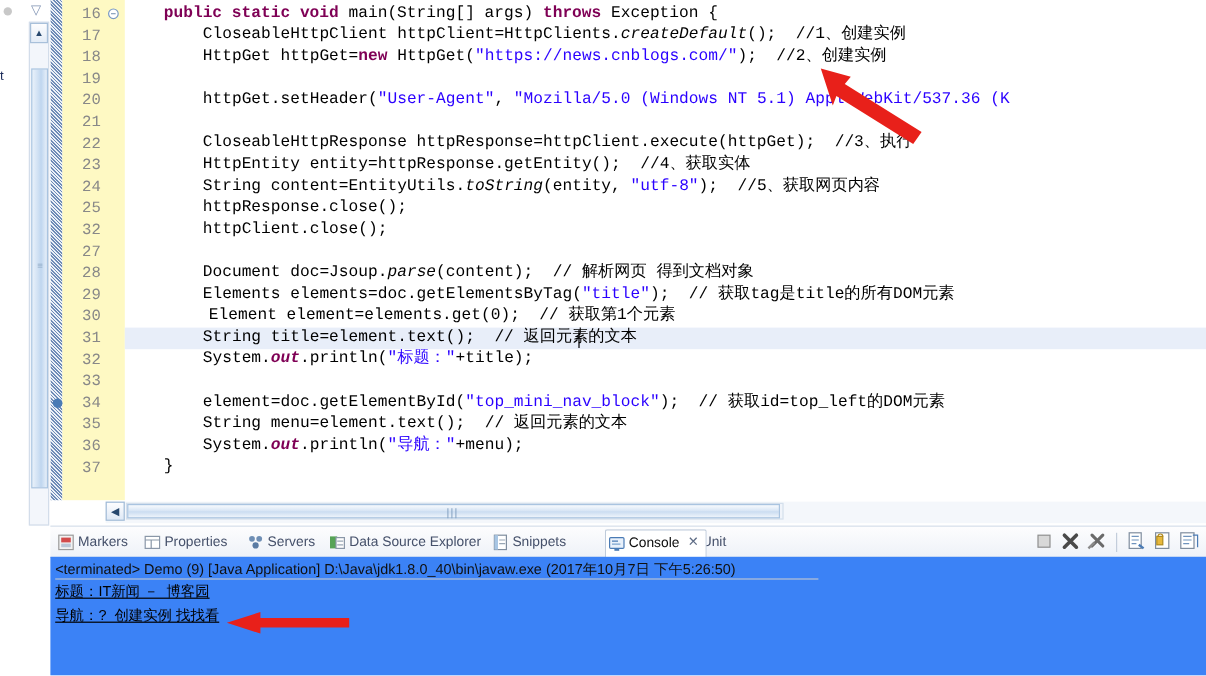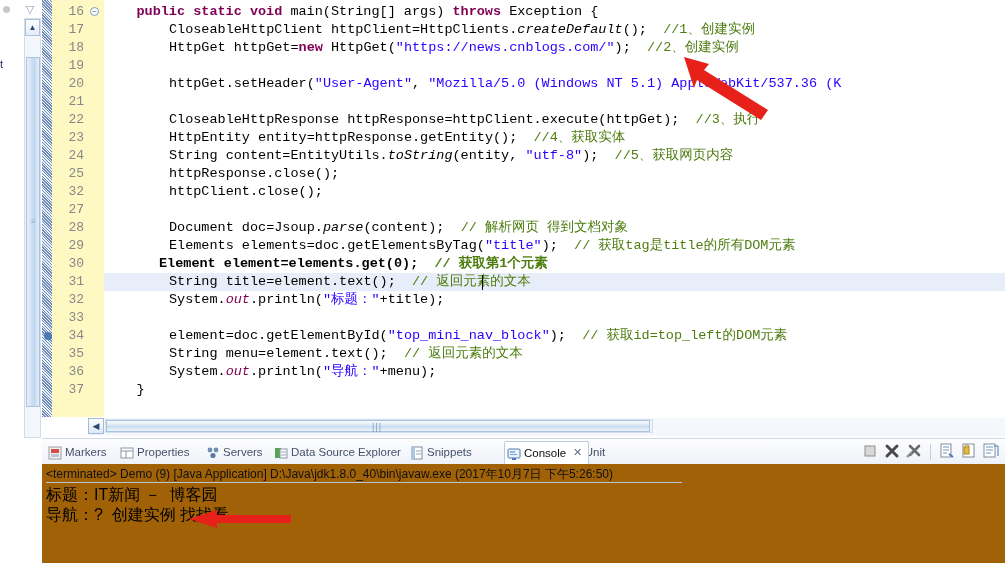--- a/index.html
+++ b/index.html
@@ -103,23 +103,23 @@
     white-space: pre;
     font-family: "Liberation Mono", monospace;
     font-size: 13.5px;
     color: #000000;
   }
   .curline-hl {
     position: absolute; left: 62px; right: 0; height: 18px;
     background: #e8eef9;
   }
   .kw { color: #7f0055; font-weight: bold; }
-  .kwi { color: #7f0055; font-weight: normal; font-style: italic; }
+  .kwi { color: #7f0055; font-weight: bold; font-style: italic; }
   .str { color: #2a00ff; }
-  .cmt { color: #4d7c0f; }
+  .cmt { color: #000000; }
   .mi  { color: #000000; font-style: italic; }
   .caret {
     position: absolute; width: 1px; height: 15px; background: #000;
   }
 
   
   .hscroll-wrap {
     position: absolute; left: 88px; top: 418px; right: 0; height: 18px;
     background: #f4f7fb;
   }
@@ -183,35 +183,35 @@
     display: inline-block; width: 19px; height: 19px; margin-left: 3px;
     vertical-align: top; position: relative;
   }
   .tsep {
     display: inline-block; width: 1px; height: 16px; margin: 2px 4px 0 6px;
     background: #c3cddb; vertical-align: top;
   }
 
   .console-body {
     position: absolute; left: 0; top: 25px; right: 0; bottom: 0;
-    background: #a16207;
+    background: #3b82f6;
   }
   .console-line {
     position: absolute; left: 4px; white-space: pre;
     font-size: 12px; color: #000000;
     font-family: "Liberation Sans", sans-serif;
   }
   .console-line.hdr { color: #101010; }
   .hdr-underline {
     position: absolute; left: 4px; width: 636px; height: 1px;
     background: #b9c4d2;
   }
   .console-out {
     font-family: "Liberation Sans", sans-serif;
-    font-size: 16px; color: #000;
+    font-size: 12px; color: #000; text-decoration: underline;
   }
 
   
   .arrow-svg { position: absolute; left: 0; top: 0; pointer-events: none; }
 </style>
 </head>
 <body>
 
 <div id="app">
 
@@ -263,21 +263,21 @@
         <div class="cline" style="top: 21px; left: 64.96px;">CloseableHttpClient httpClient=HttpClients.<span class="mi">createDefault</span>();  <span class="cmt">//1、创建实例</span></div>
         <div class="cline" style="top: 39px; left: 64.96px;">HttpGet httpGet=<span class="kw">new</span> HttpGet(<span class="str">"https://news.cnblogs.com/"</span>);  <span class="cmt">//2、创建实例</span></div>
         <div class="cline" style="top: 75px; left: 64.96px;">httpGet.setHeader(<span class="str">"User-Agent"</span>, <span class="str">"Mozilla/5.0 (Windows NT 5.1) AppleWebKit/537.36 (K</span></div>
         <div class="cline" style="top: 111px; left: 64.96px;">CloseableHttpResponse httpResponse=httpClient.execute(httpGet);  <span class="cmt">//3、执行</span></div>
         <div class="cline" style="top: 129px; left: 64.96px; text-align: right;">HttpEntity entity=httpResponse.getEntity();  <span class="cmt">//4、获取实体</span></div>
         <div class="cline" style="top: 147px; left: 64.96px;">String content=EntityUtils.<span class="mi">toString</span>(entity, <span class="str">"utf-8"</span>);  <span class="cmt">//5、获取网页内容</span></div>
         <div class="cline" style="top: 165px; left: 64.96px;">httpResponse.close();</div>
         <div class="cline" style="top: 183px; left: 64.96px;">httpClient.close();</div>
         <div class="cline" style="top: 219px; left: 64.96px;">Document doc=Jsoup.<span class="mi">parse</span>(content);  <span class="cmt">// 解析网页 得到文档对象</span></div>
         <div class="cline" style="top: 237px; left: 64.96px;">Elements elements=doc.getElementsByTag(<span class="str">"title"</span>);  <span class="cmt">// 获取tag是title的所有DOM元素</span></div>
-        <div class="cline" style="top: 255px; left: 55px; font-weight: bold;">Element element=elements.get(0);  <span class="cmt">// 获取第1个元素</span></div>
+        <div class="cline" style="top: 255px; left: 70px;">Element element=elements.get(0);  <span class="cmt">// 获取第1个元素</span></div>
         <div class="cline" style="top: 273px; left: 64.96px;">String title=element.text();  <span class="cmt">// 返回元素的文本</span></div>
         <div class="cline" style="top: 291px; left: 64.96px;">System.<span class="kwi">out</span>.println(<span class="str">"标题："</span>+title);</div>
         <div class="cline" style="top: 327px; left: 64.96px;">element=doc.getElementById(<span class="str">"top_mini_nav_block"</span>);  <span class="cmt">// 获取id=top_left的DOM元素</span></div>
         <div class="cline" style="top: 345px; left: 64.96px;">String menu=element.text();  <span class="cmt">// 返回元素的文本</span></div>
         <div class="cline" style="top: 363px; left: 64.96px;">System.<span class="kwi">out</span>.println(<span class="str">"导航："</span>+menu);</div>
         <div class="cline" style="top: 381px; left: 32.48px;">}</div>
         <div class="caret" style="top: 275px; left: 377.58px;"></div>
       </div>
   </div>
 

